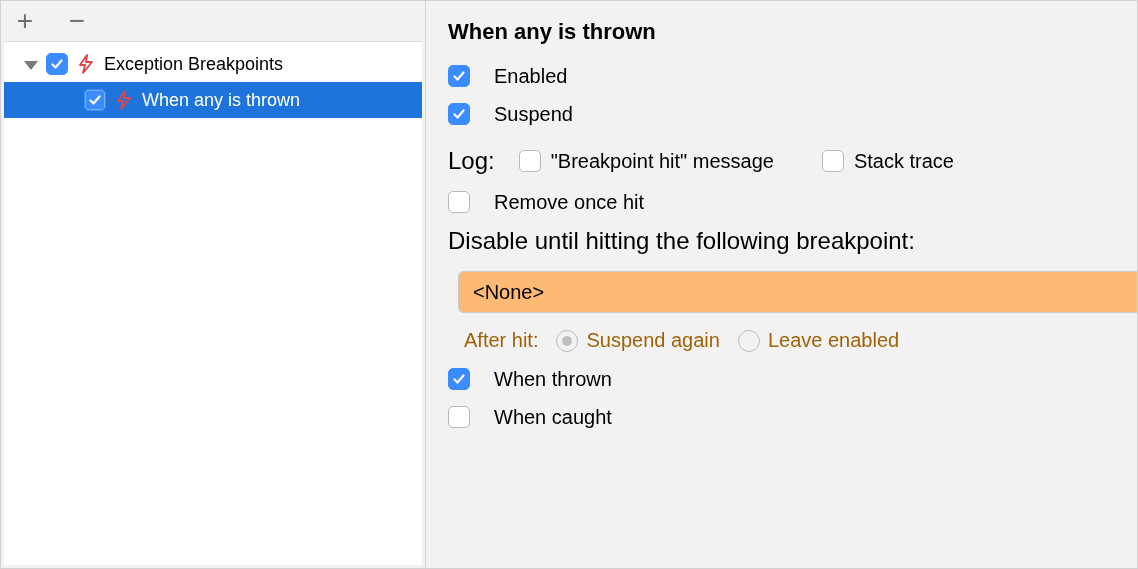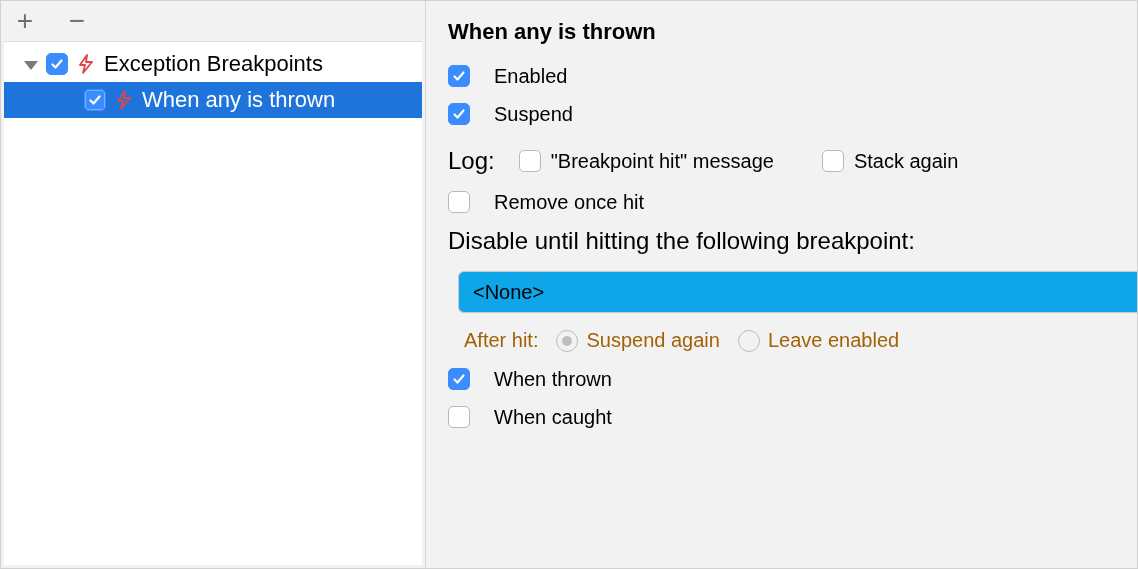--- a/index.html
+++ b/index.html
@@ -57,21 +57,21 @@
     padding-top: 4px;
     overflow: auto;
   }
   .tree-row {
     display: flex;
     align-items: center;
     height: 36px;
     padding: 0 8px 0 8px;
     gap: 8px;
     white-space: nowrap;
-    font-size: 22px;
+    font-size: 18px;
   }
   .tree-row.selected {
     background: #1e74da;
     color: #fff;
   }
   .tree-indent-1 { padding-left: 20px; }
   .tree-indent-2 { padding-left: 80px; }
   .disclosure {
     width: 0; height: 0;
     border-left: 7px solid transparent;
@@ -127,21 +127,21 @@
   .row .label { line-height: 1; }
   .row .sub { margin-right: 24px; display: inline-flex; align-items: center; gap: 10px; }
   .plain-label { font-size: 24px; }
   .dropdown {
     margin-left: 10px;
     margin-right: 0;
     height: 42px;
     border: 1px solid #c9c9c9;
     border-right: none;
     border-radius: 6px 0 0 6px;
-    background: #0ea5e9;
+    background: #fdba74;
     display: flex;
     align-items: center;
     padding: 0 14px;
     font-size: 20px;
   }
   .after-hit-row {
     display: flex;
     align-items: center;
     gap: 18px;
     color: #a16207;
@@ -232,21 +232,21 @@
       <span class="sub">
         <span class="checkbox">
           
         </span>
         <span>"Breakpoint hit" message</span>
       </span>
       <span class="sub">
         <span class="checkbox">
           
         </span>
-        <span>Stack again</span>
+        <span>Stack trace</span>
       </span>
     </div>
 
     <div class="row">
       <span class="checkbox">
         
       </span>
       <span class="label">Remove once hit</span>
     </div>
 

